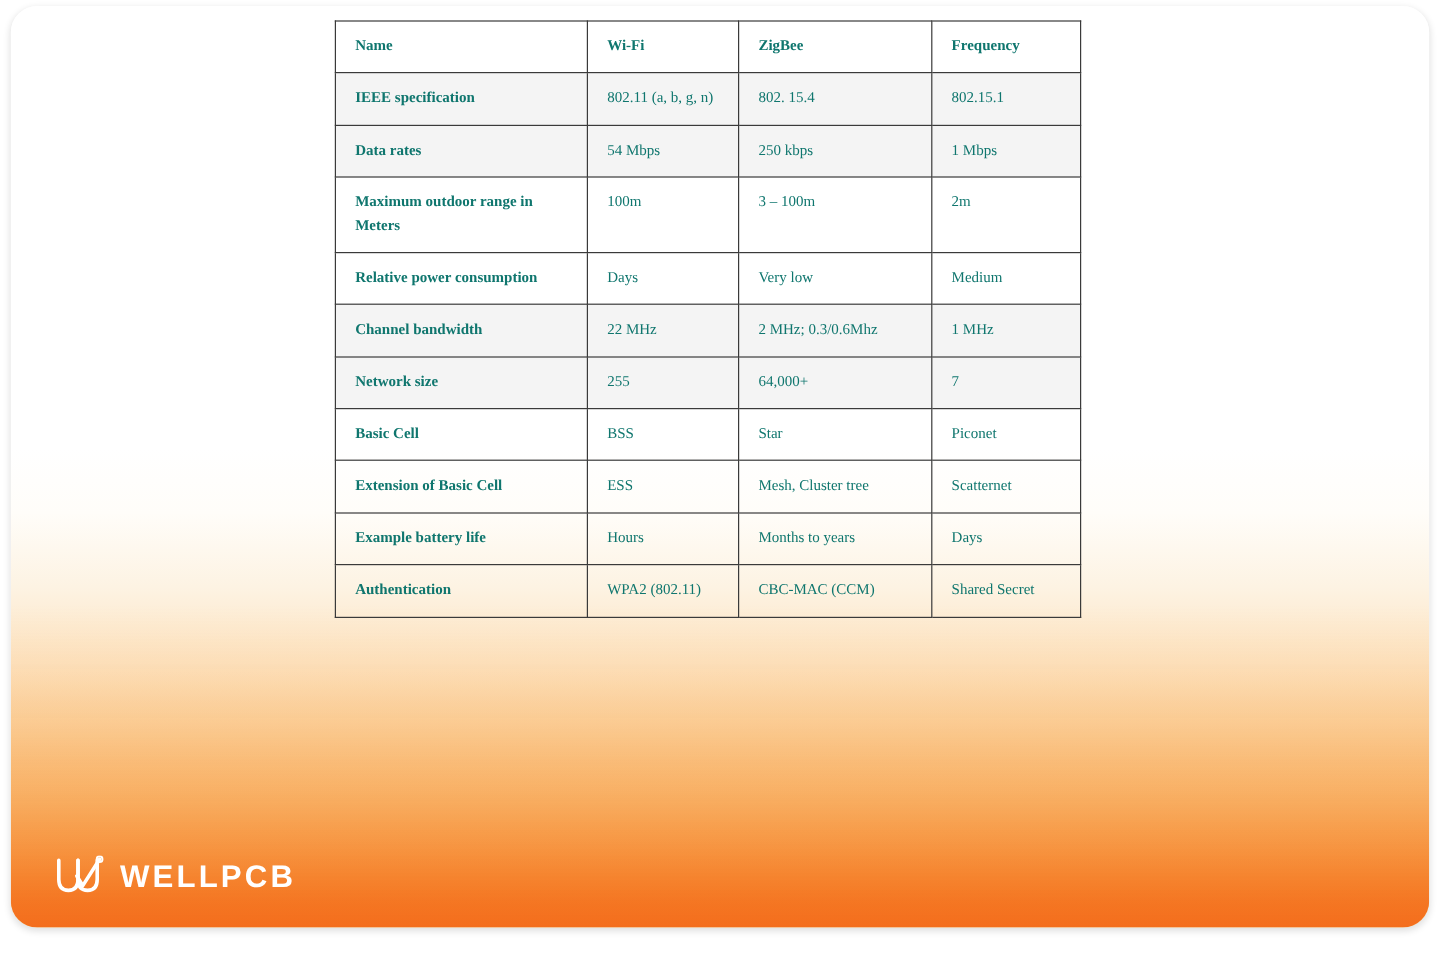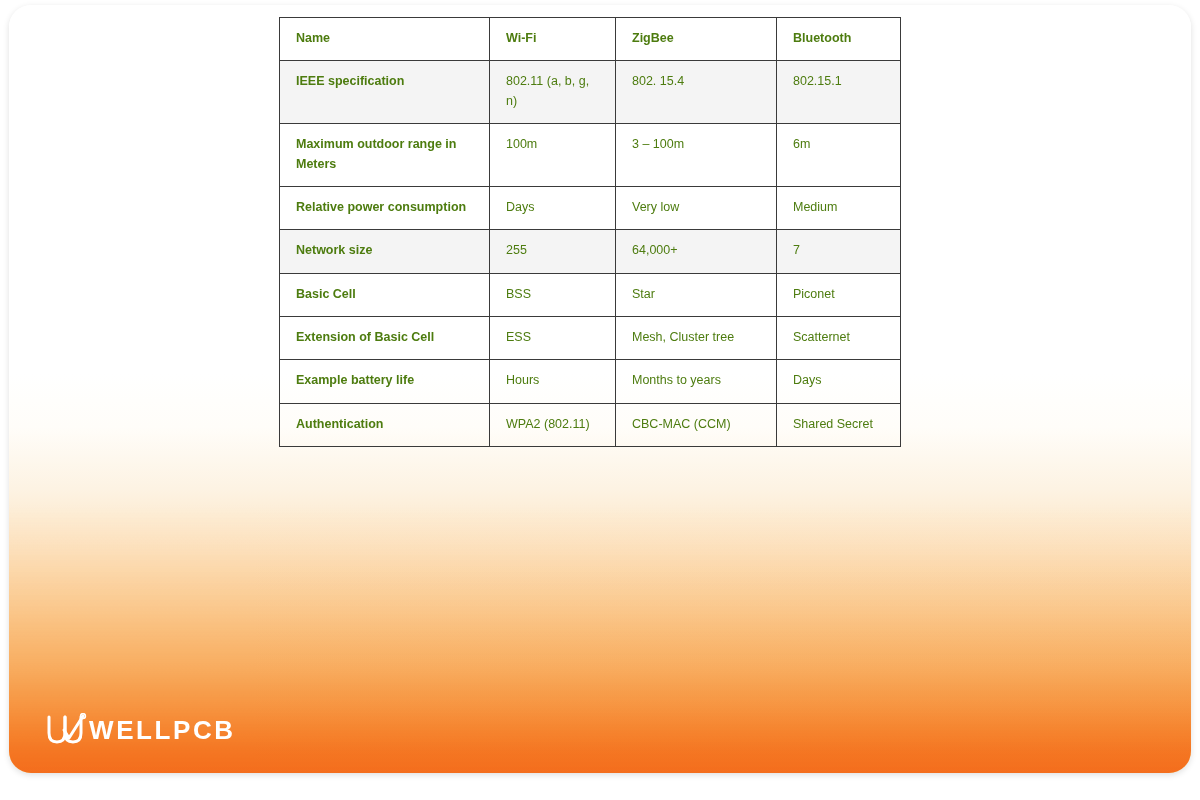--- a/index.html
+++ b/index.html
@@ -47,20 +47,21 @@
         #f9a14a 100%);
   }
 
   
   #logo {
     position: absolute;
     left: 36px;
     bottom: 26px;
     display: flex;
     align-items: center;
+    gap: 11px;
   }
   #logo-mark { display: block; }
   #logo-word {
     color: #ffffff;
     font-size: 26px;
     font-weight: bold;
     letter-spacing: 2.6px;
     line-height: 1;
   }
 
@@ -83,21 +84,22 @@
   table.cmp col.c1 { width: 126px; }
   table.cmp col.c2 { width: 161px; }
   table.cmp col.c3 { width: 124px; }
 
   table.cmp td {
     border: 1px solid #3a3a3a;
     padding: 11px 16px 12px 16px;
     vertical-align: top;
     font-size: 12.5px;
     line-height: 1.55;
-    color: #4d7c0f;
+    color: #0f766e;
+    font-family: Liberation Serif, serif;
   }
 
   table.cmp td.label { font-weight: bold; }
 
   
   tr.shade td { background: #f4f4f4; }
   tr.plain td { background: #ffffff; }
 
   
   tr.tint td { background: transparent; }
@@ -135,47 +137,59 @@
           <col class="c0">
             <col class="c1">
             <col class="c2">
             <col class="c3">
         </colgroup>
         <tbody>
           <tr class="plain">
             <td class="label">Name</td>
             <td class="label">Wi-Fi</td>
             <td class="label">ZigBee</td>
-            <td class="label">Bluetooth</td>
+            <td class="label">Frequency</td>
           </tr>
 
           <tr class="shade">
             <td class="label">IEEE specification</td>
             <td>802.11 (a, b, g, n)</td>
             <td>802. 15.4</td>
             <td>802.15.1</td>
           </tr>
 
 
+          <tr class="shade">
+            <td class="label">Data rates</td>
+            <td>54 Mbps</td>
+            <td>250 kbps</td>
+            <td>1 Mbps</td>
+          </tr>
 
           <tr class="plain">
             <td class="label">Maximum outdoor range in Meters</td>
             <td>100m</td>
             <td>3 – 100m</td>
-            <td>6m</td>
+            <td>2m</td>
           </tr>
 
 
           <tr class="plain">
             <td class="label">Relative power consumption</td>
             <td>Days</td>
             <td>Very low</td>
             <td>Medium</td>
           </tr>
 
+          <tr class="shade">
+            <td class="label">Channel bandwidth</td>
+            <td>22 MHz</td>
+            <td>2 MHz; 0.3/0.6Mhz</td>
+            <td>1 MHz</td>
+          </tr>
 
 
           <tr class="shade">
             <td class="label">Network size</td>
             <td>255</td>
             <td>64,000+</td>
             <td>7</td>
           </tr>
 
           <tr class="tint">

